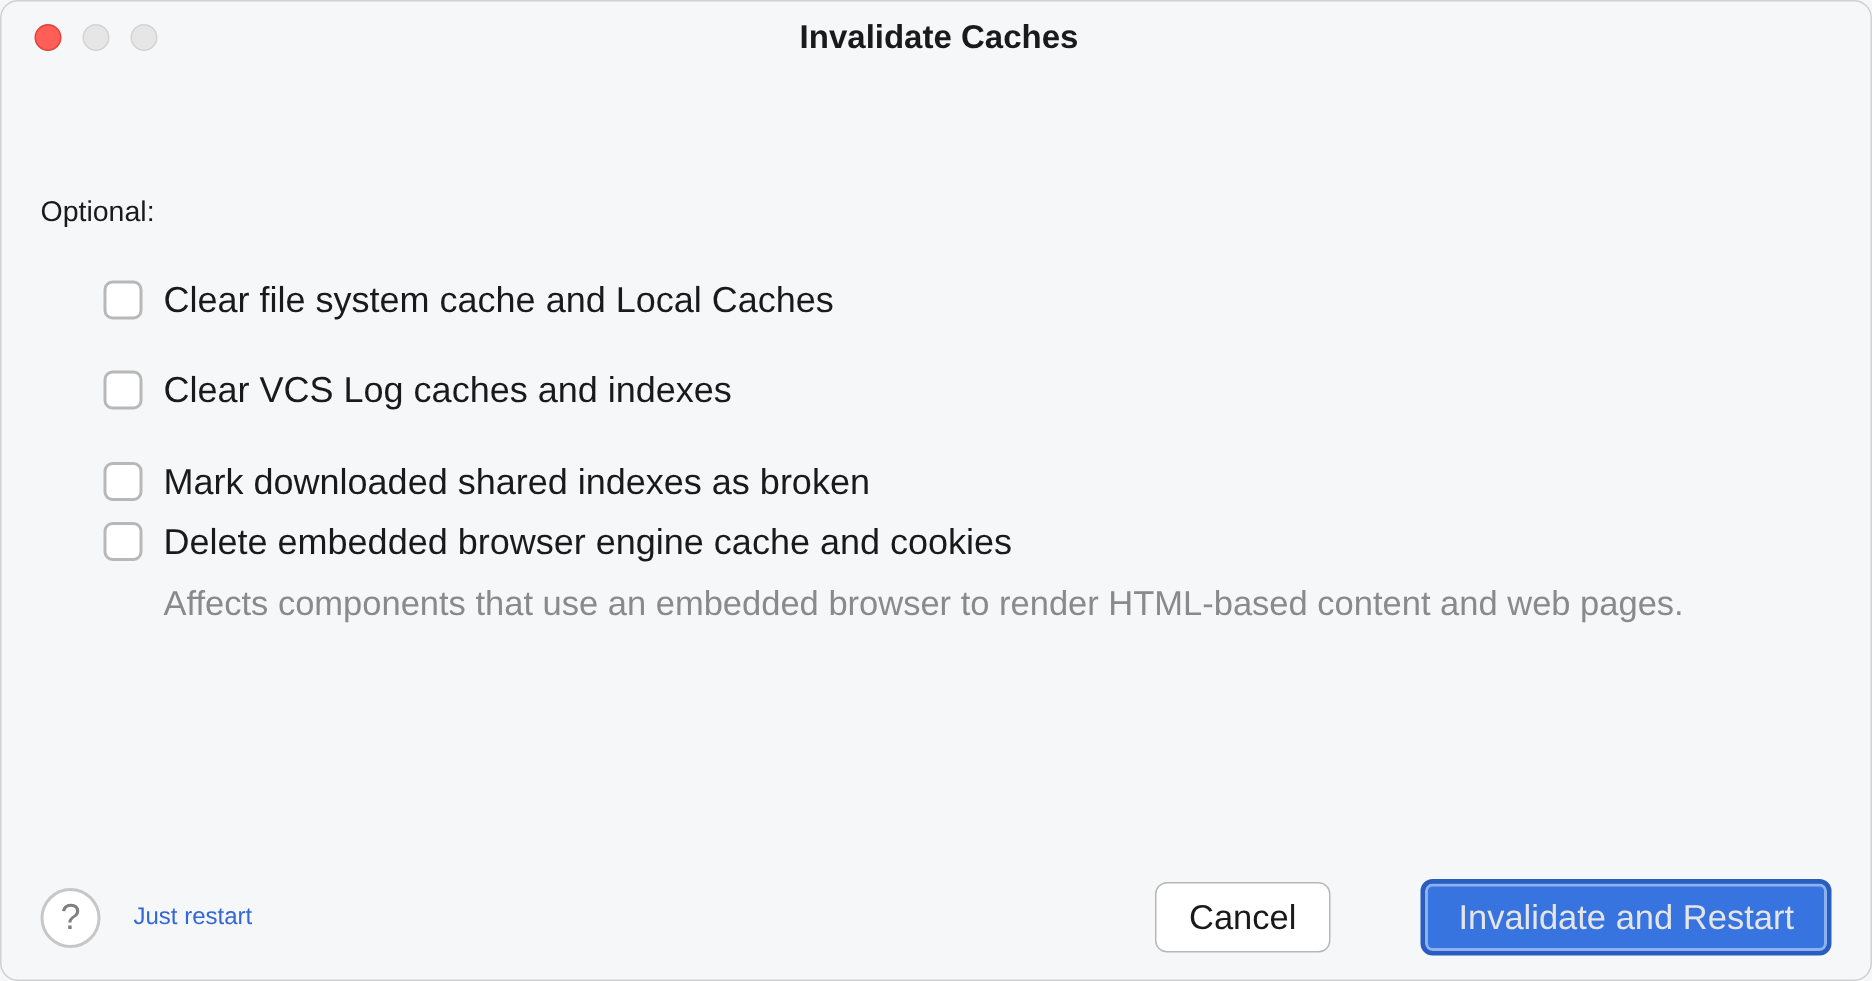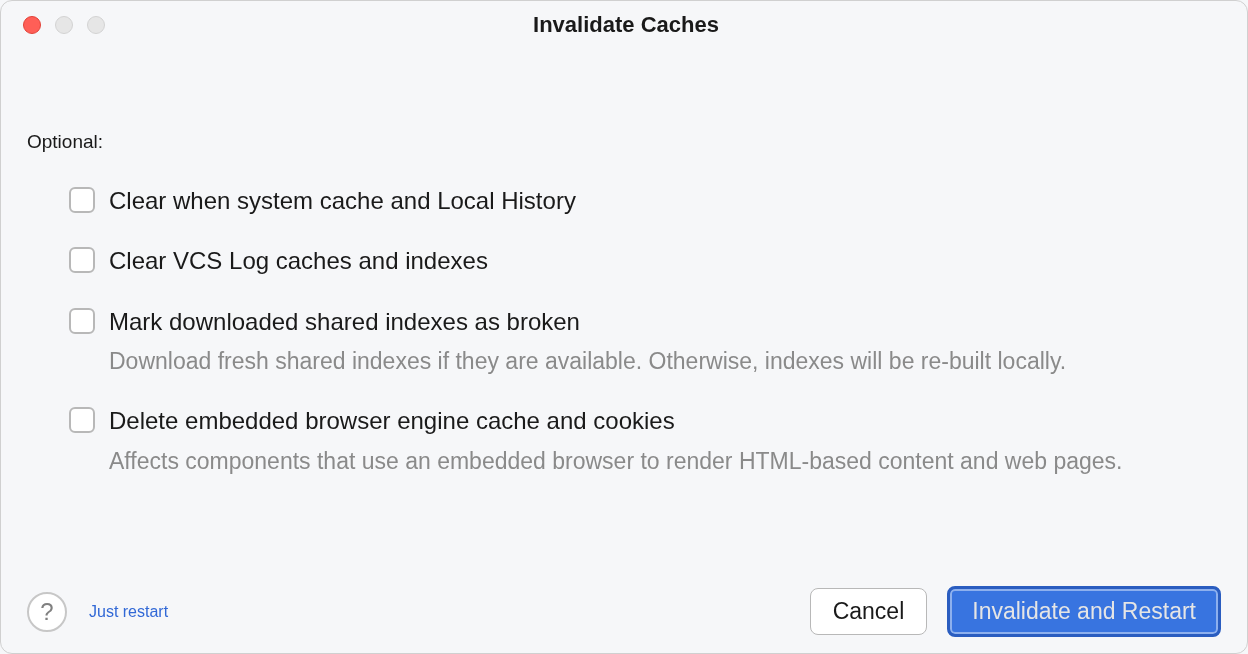--- a/index.html
+++ b/index.html
@@ -125,20 +125,21 @@
     }
     .footer-spacer {
       flex: 1;
     }
     .btn {
       font-size: 23px;
       border-radius: 8px;
       padding: 9px 22px;
       cursor: pointer;
       font-family: inherit;
+      margin-left: 40px;
     }
     .btn-cancel {
       background: #fff;
       border: 1.5px solid #b8b8b8;
       color: #1a1a1a;
       margin-right: 20px;
     }
     .btn-primary {
       background: #3874e0;
       border: 3px solid #2a5dc0;
@@ -159,33 +160,32 @@
   <div class="titlebar-title">Invalidate Caches</div>
 </div>
 
 <div class="content">
   <div class="optional-label">Optional:</div>
 
   <div class="options">
 
     <div class="option-row">
       <div class="checkbox"></div>
-      <div class="option-label">Clear when system cache and Local History</div>
+      <div class="option-label">Clear file system cache and Local Caches</div>
     </div>
 
     <div class="option-row">
       <div class="checkbox"></div>
       <div class="option-label">Clear VCS Log caches and indexes</div>
     </div>
 
     <div class="option-row with-desc">
       <div class="checkbox"></div>
       <div class="option-label">Mark downloaded shared indexes as broken</div>
     </div>
-    <div class="option-desc">Download fresh shared indexes if they are available. Otherwise, indexes will be re-built locally.</div>
 
     <div class="option-row with-desc">
       <div class="checkbox"></div>
       <div class="option-label">Delete embedded browser engine cache and cookies</div>
     </div>
     <div class="option-desc">Affects components that use an embedded browser to render HTML-based content and web pages.</div>
 
   </div>
 </div>
 

